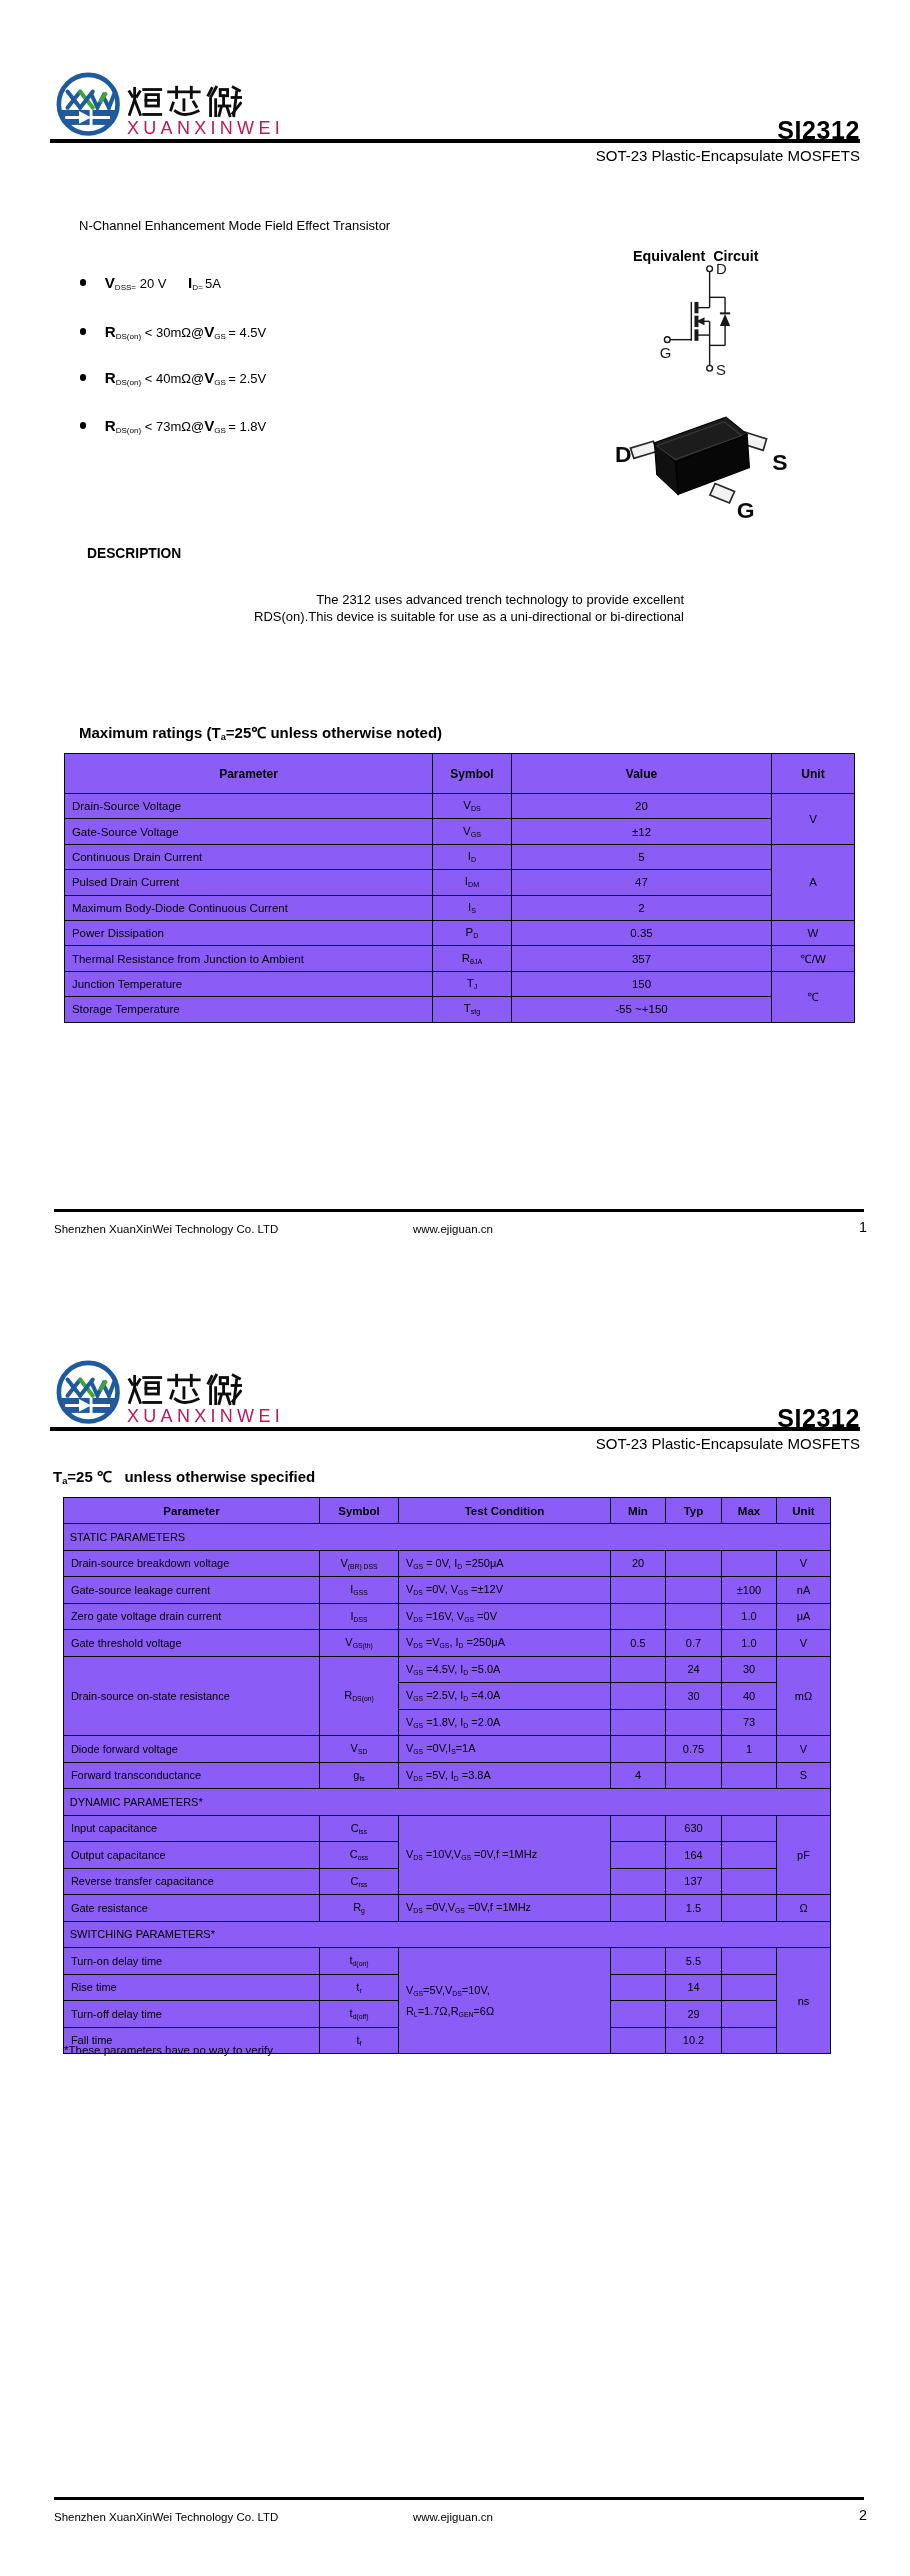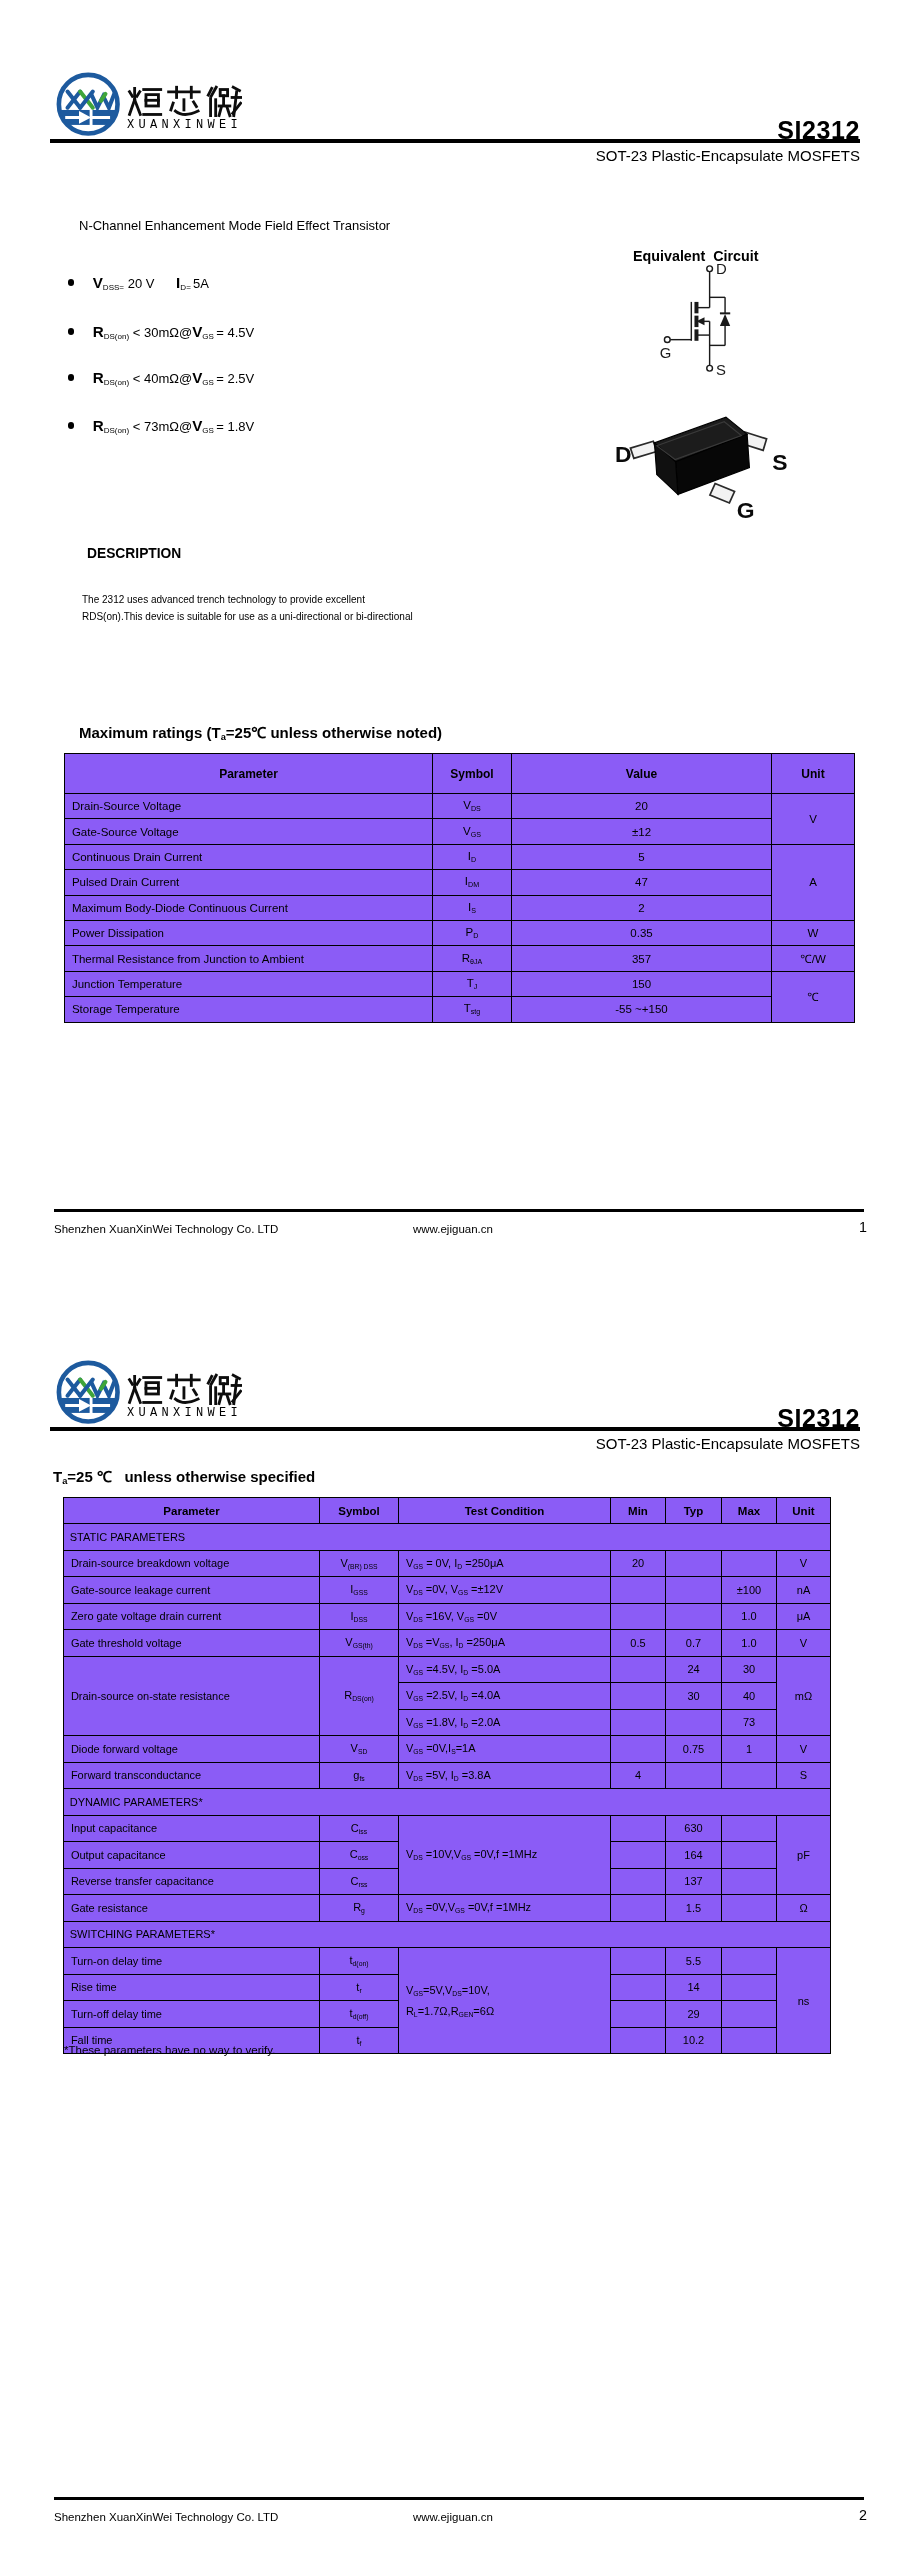--- a/index.html
+++ b/index.html
@@ -6,36 +6,36 @@
   body{font-family:"Liberation Sans",sans-serif;color:#000;}
   .sheet{position:relative;width:910px;height:2576px;background:#fff;overflow:hidden;}
   .page{position:absolute;left:0;width:910px;height:1288px;background:#fff;}
   #page1{top:0;} #page2{top:1288px;}
   .abs{position:absolute;}
 
   
   .hdr-rule{position:absolute;left:50px;top:139px;width:810px;height:4px;background:#000;}
   .logo{position:absolute;left:56px;top:72px;}
   .brand-cjk{position:absolute;left:127px;top:85px;}
-  .brand-latin{position:absolute;left:127px;top:118px;font-size:12px;letter-spacing:4.3px;color:#000000;font-weight:500;font-family:Liberation Mono, monospace;}
+  .brand-latin{position:absolute;left:127px;top:118px;font-size:18px;letter-spacing:4.3px;color:#be185d;font-weight:500;}
   .pn-block{position:absolute;right:50px;top:84px;text-align:right;margin-top:33px;}
   .part-number{font-size:25px;font-weight:bold;letter-spacing:0.6px;line-height:1.05;}
   .subtitle{font-size:15px;margin-top:4px;}
 
   
   .product-title{position:absolute;left:79px;top:218px;font-size:13px;}
   .eq-title{position:absolute;left:633px;top:216px;font-size:14.3px;font-weight:bold;white-space:pre;margin-top:32px;}
-  .feature{position:absolute;left:68px;font-size:13px;white-space:pre;}
+  .feature{position:absolute;left:80px;font-size:13px;white-space:pre;}
   .feature .dot{display:inline-block;width:6.3px;height:6.3px;border-radius:50%;background:#000;margin-right:18.4px;vertical-align:2.3px;}
   .b{font-weight:bold;}
   .feature .b:not(.s){font-size:1.17em;}
   .s{font-size:0.62em;vertical-align:-0.25em;font-weight:inherit;}
   .rich{white-space:pre;}
   .desc-h{position:absolute;left:87px;top:546px;font-size:13.8px;font-weight:bold;}
-  .desc-p{position:absolute;left:82px;top:592px;font-size:10px;line-height:16.6px;width:579px;}
+  .desc-p{position:absolute;left:105px;top:592px;font-size:13px;line-height:16.6px;width:579px;text-align:right;}
   .mr-heading{position:absolute;left:79px;top:722px;font-size:15px;font-weight:bold;}
 
   
   .dtable{border-collapse:collapse;table-layout:fixed;position:absolute;background:#8b5cf6;border:1.7px solid #000;}
   .dtable td,.dtable th{border:1.1px solid #000;overflow:hidden;font-size:11.5px;vertical-align:middle;}
   .t1{left:64px;top:753px;width:790px;}
   .t1 thead th{height:37px;font-weight:bold;font-size:12px;}
   .t1 tbody td{height:22.4px;}
   .t2{left:63px;top:209px;width:766px;}
   .t2 thead th{height:23px;font-weight:bold;font-size:11.5px;}

